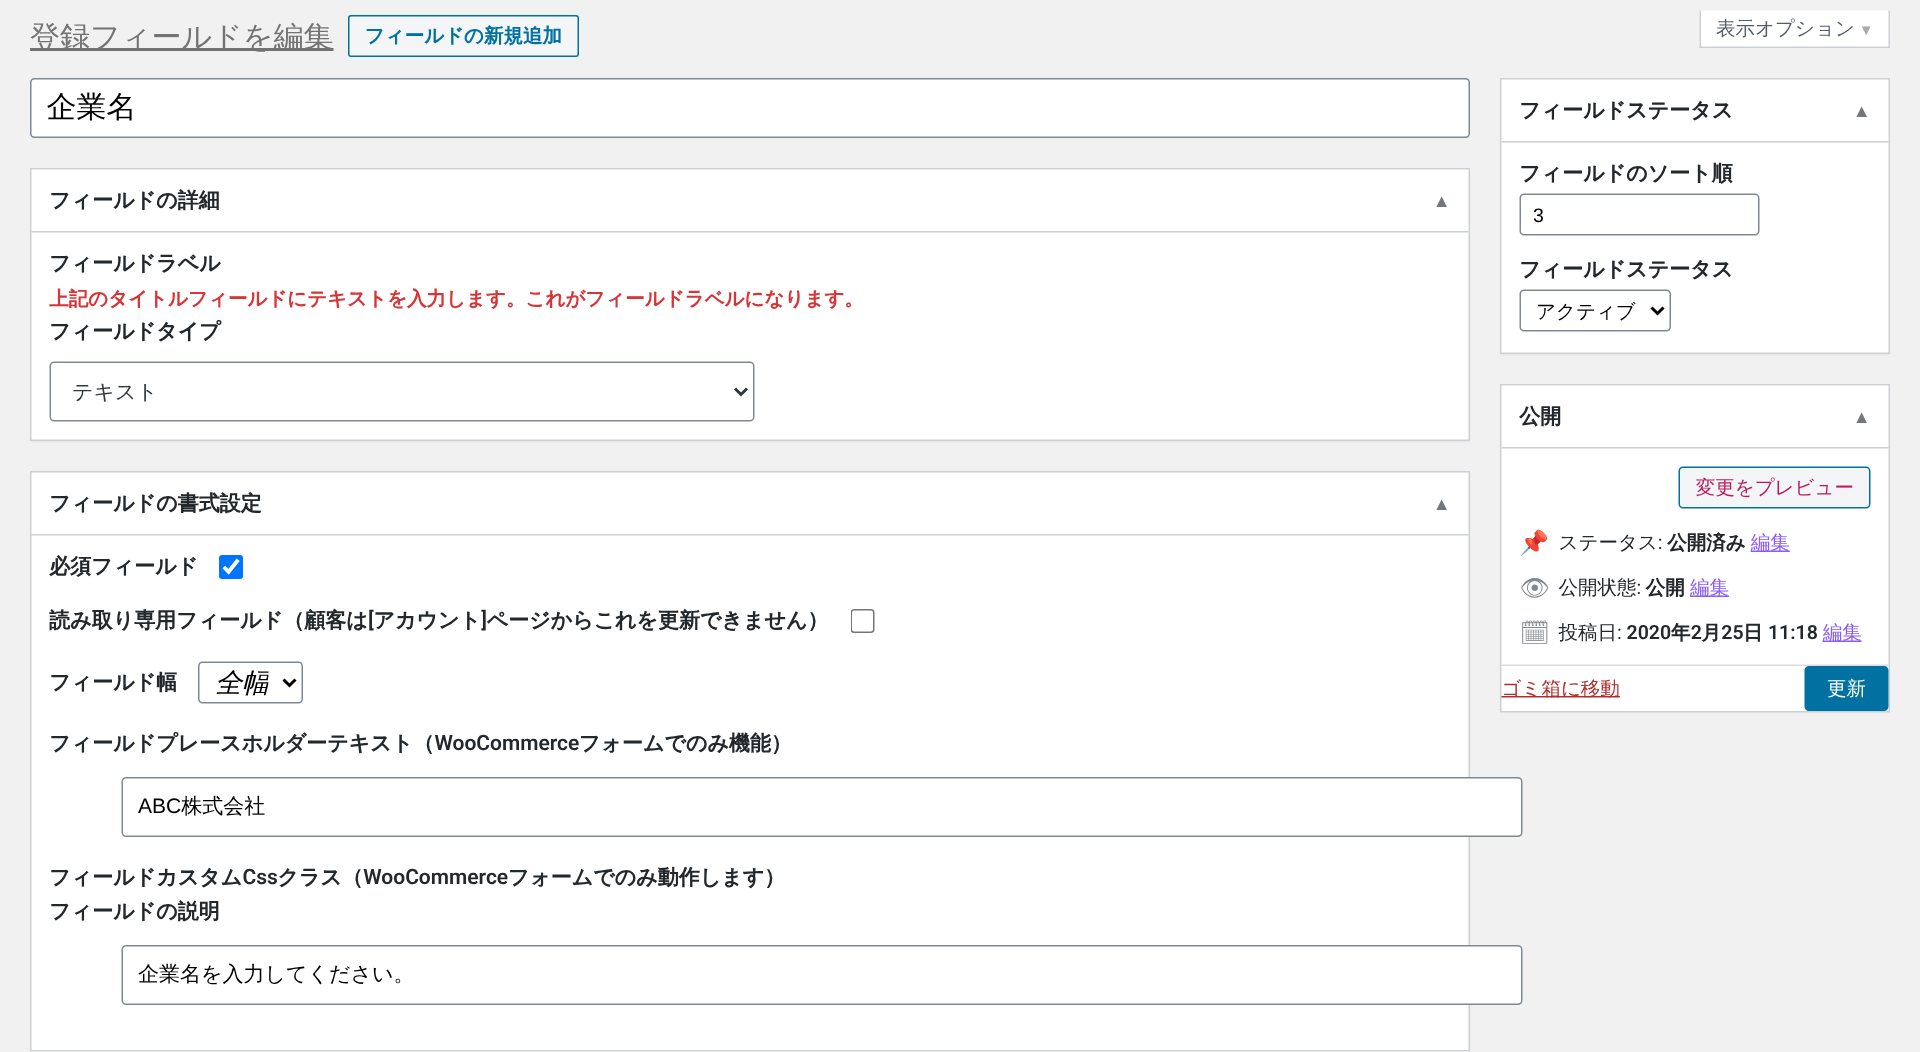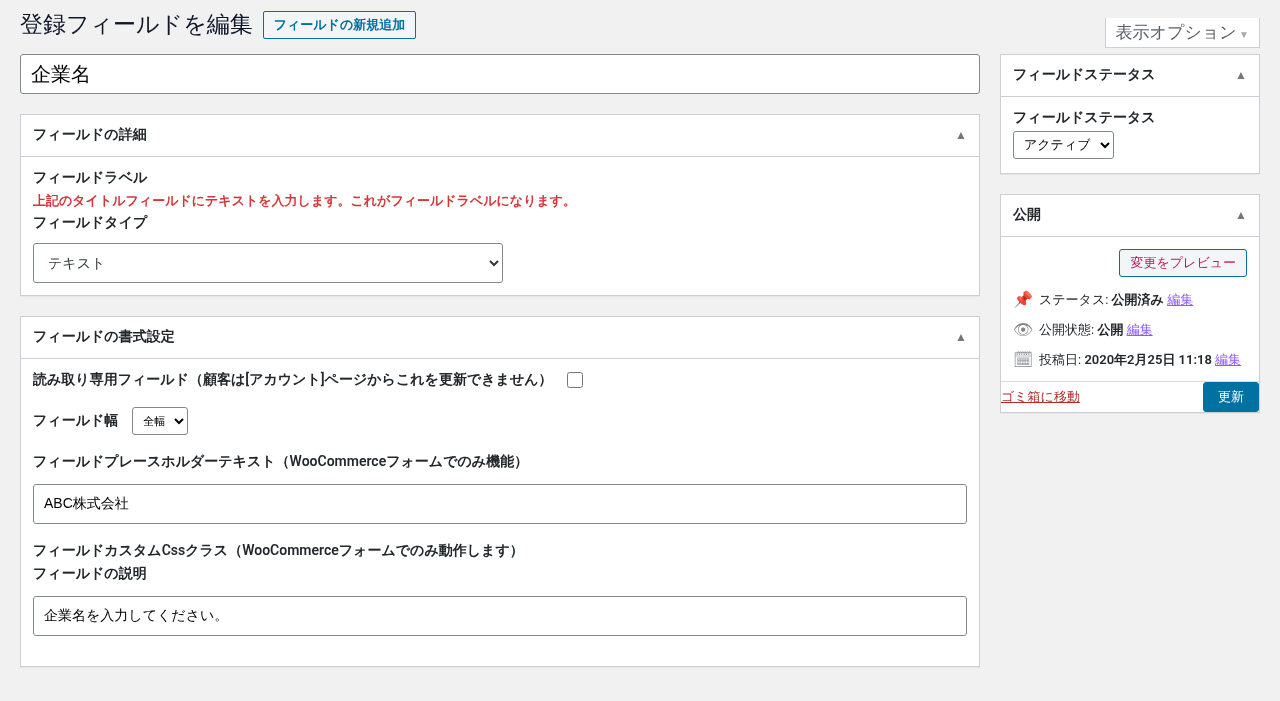--- a/index.html
+++ b/index.html
@@ -8,49 +8,50 @@
     background: #f1f1f1;
     color: #23282d;
     font-size: 13px;
     width: 1280px;
     height: 701px;
     overflow: hidden;
     position: relative;
   }
   .screen-options {
     position: absolute;
-    top: 18px;
+    top: 7px;
     right: 20px;
     background: #fff;
     border: 1px solid #ccd0d4;
     border-top: none;
     padding: 3px 10px;
-    font-size: 17px;
+    font-size: 13px;
     color: #555d66;
     cursor: pointer;
   }
   .screen-options::after {
     content: " ▼";
     font-size: 10px;
     color: #aaa;
   }
   .wrap {
     padding: 10px 20px 0 20px;
   }
   .header {
     display: flex;
     align-items: center;
     gap: 10px;
     margin-bottom: 14px;
   }
   h1.page-title {
-    font-size: 23px;
+    font-size: 20px;
     font-weight: 400;
-    color: #0f172a;
+    color: #737373;
     line-height: 1.3;
+    text-decoration: underline;
   }
   .add-new-btn {
     display: inline-block;
     border: 1px solid #0071a1;
     background: #f3f5f6;
     color: #0071a1;
     padding: 4px 10px;
     font-size: 13px;
     font-weight: 600;
     cursor: pointer;
@@ -125,44 +126,46 @@
     font-size: 14px;
     border: 1px solid #7e8993;
     background: #fff;
     border-radius: 3px;
     height: 40px;
     margin-top: 6px;
     color: #32373c;
   }
   .form-select-sm {
     padding: 2px 6px;
-    font-size: 11px;
+    font-size: 18px;
     border: 1px solid #7e8993;
     background: #fff;
     border-radius: 3px;
     height: 28px;
+    font-style: italic;
   }
   .form-row {
     margin-bottom: 18px;
     display: flex;
     align-items: center;
     gap: 14px;
   }
   .form-block {
     margin-bottom: 18px;
   }
   .form-text {
     width: 100%;
     padding: 8px 10px;
     font-size: 14px;
     border: 1px solid #7e8993;
     background: #fff;
     border-radius: 3px;
     height: 40px;
     margin-top: 8px;
+    margin-left: 48px;
   }
   input[type="checkbox"] {
     width: 16px;
     height: 16px;
     cursor: pointer;
   }
   .side-label {
     font-size: 14px;
     font-weight: 600;
     margin-bottom: 4px;
@@ -271,20 +274,24 @@
       </div>
 
       
       <div class="postbox">
         <div class="postbox-header">
           <h2>フィールドの書式設定</h2>
           <span class="toggle-indicator">▲</span>
         </div>
         <div class="inside">
           <div class="form-row">
+            <span class="form-label-inline">必須フィールド</span>
+            <input type="checkbox" checked="" style="">
+          </div>
+          <div class="form-row">
             <span class="form-label-inline">読み取り専用フィールド（顧客は[アカウント]ページからこれを更新できません）</span>
             <input type="checkbox" style="">
           </div>
           <div class="form-row">
             <span class="form-label-inline">フィールド幅</span>
             <select class="form-select-sm">
               <option>全幅</option>
             </select>
           </div>
           <div class="form-block">
@@ -304,20 +311,24 @@
     </div>
 
     <div class="col-side">
 
       <div class="postbox">
         <div class="postbox-header">
           <h2>フィールドステータス</h2>
           <span class="toggle-indicator">▲</span>
         </div>
         <div class="inside">
+          <div class="side-block">
+            <label class="side-label">フィールドのソート順</label>
+            <input type="text" class="side-input" value="3" style="">
+          </div>
           <div class="side-block" style="margin-bottom:2px;">
             <label class="side-label">フィールドステータス</label>
             <select class="side-select">
               <option>アクティブ</option>
             </select>
           </div>
         </div>
       </div>
 
       <div class="postbox">

